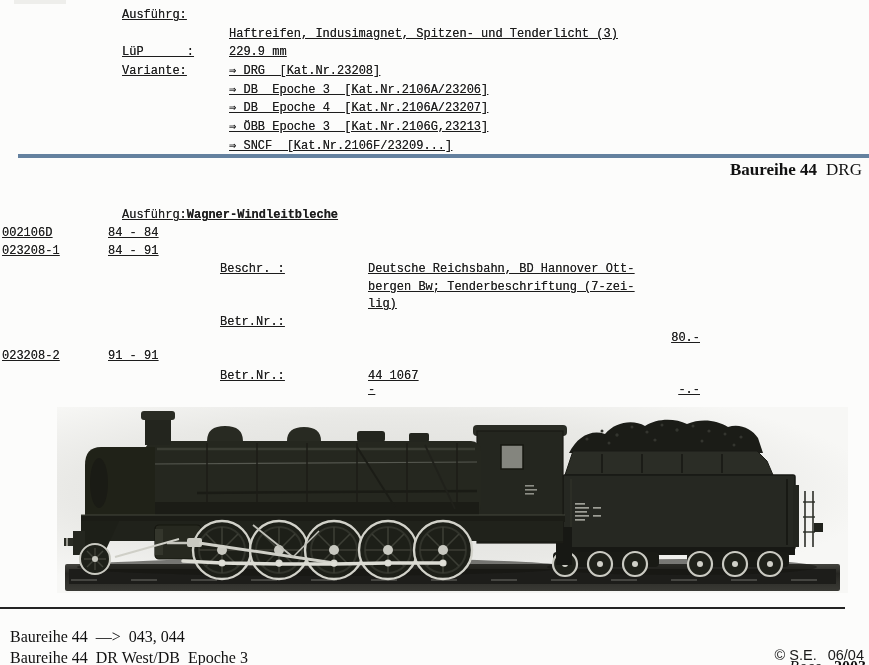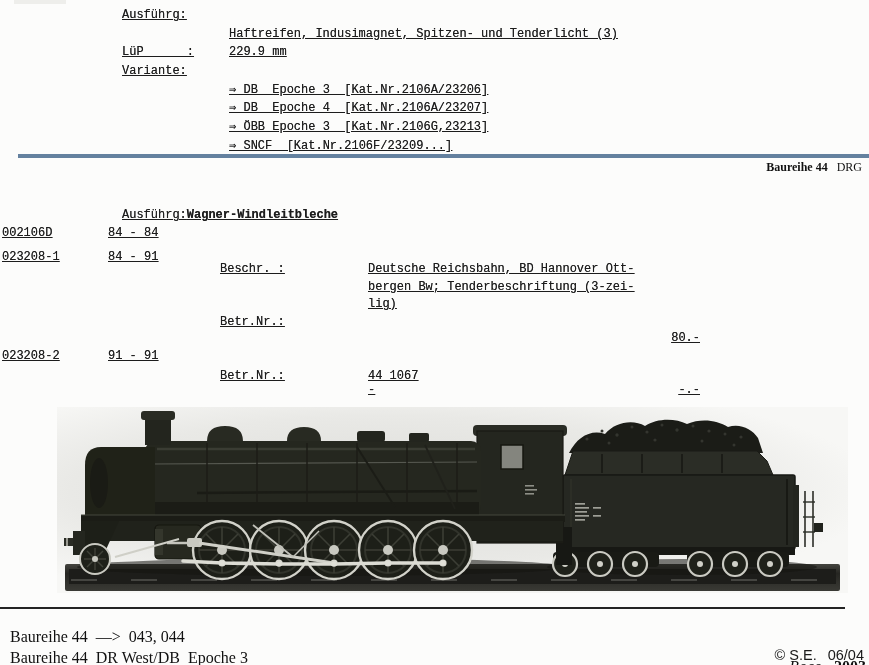--- a/index.html
+++ b/index.html
@@ -14,21 +14,21 @@
   .lab{position:absolute;left:122px;}
   .val{position:absolute;left:229px;}
   .code{position:absolute;left:2px;}
   .range{position:absolute;left:108px;}
   .lab2{position:absolute;left:220px;}
   .val2{position:absolute;left:320px;margin-left:48px;}
   .price{position:absolute;right:169px;text-align:left;}
   .boldmono{font-weight:bold;}
   #smudge{left:14px;top:0;width:52px;height:4px;background:#e4e4e1;opacity:.6;}
   #rule-blue{left:18px;top:154px;width:851px;height:4px;background:#64819f;}
-  #series-header{top:160px;right:7px;font-size:12px;}
+  #series-header{top:160px;right:7px;font-size:17px;}
   #series-header .b{font-weight:bold;}
   #series-header .r{font-weight:normal;margin-left:9px;}
   #photo{left:57px;top:407px;width:791px;height:186px;}
   #photo svg{filter:blur(.5px);}
   #rule-dark{left:0;top:607px;width:845px;height:2px;background:#242424;}
   .foot{font-size:16px;white-space:pre;}
   #foot-l1{left:10px;top:628px;}
   #foot-l2{left:10px;top:649px;}
   #foot-r1{right:3px;top:640px;text-align:left;}
   #foot-r1 .brand{font-style:italic;}
@@ -48,20 +48,21 @@
   </div>
   <div class="row" style="top:25px">
     <span class="mono val">Haftreifen, Indusimagnet, Spitzen- und Tenderlicht (3)</span>
   </div>
   <div class="row" style="top:43px">
     <span class="mono lab">LüP      :</span>
     <span class="mono val">229.9 mm</span>
   </div>
   <div class="row" style="top:62px">
     <span class="mono lab">Variante:</span>
+    <span class="mono val">⇒ DRG  [Kat.Nr.23208]</span>
   </div>
   <div class="row" style="top:81px">
     <span class="mono val">⇒ DB  Epoche 3  [Kat.Nr.2106A/23206]</span>
   </div>
   <div class="row" style="top:99px">
     <span class="mono val">⇒ DB  Epoche 4  [Kat.Nr.2106A/23207]</span>
   </div>
   <div class="row" style="top:118px">
     <span class="mono val">⇒ ÖBB Epoche 3  [Kat.Nr.2106G,23213]</span>
   </div>
@@ -77,30 +78,30 @@
 </div>
 
 <div>
   <div class="row" style="top:206px">
     <span class="mono" style="position:absolute;left:122px"><span>Ausführg:</span><span class="boldmono">Wagner-Windleitbleche</span></span>
   </div>
   <div class="row" style="top:224px">
     <span class="mono code">002106D</span>
     <span class="mono range">84 - 84</span>
   </div>
-  <div class="row" style="top:248px">
+  <div class="row" style="top:242px">
     <span class="mono code">023208-1</span>
     <span class="mono range">84 - 91</span>
   </div>
   <div class="row" style="top:260px">
     <span class="mono lab2">Beschr. :</span>
     <span class="mono val2">Deutsche Reichsbahn, BD Hannover Ott-</span>
   </div>
   <div class="row" style="top:278px">
-    <span class="mono val2">bergen Bw; Tenderbeschriftung (3-zei-</span>
+    <span class="mono val2">bergen Bw; Tenderbeschriftung (7-zei-</span>
   </div>
   <div class="row" style="top:295px">
     <span class="mono val2">lig)</span>
   </div>
   <div class="row" style="top:313px">
     <span class="mono lab2">Betr.Nr.:</span>
   </div>
   <div class="row" style="top:329px">
     <span class="mono price">80.-</span>
   </div>

